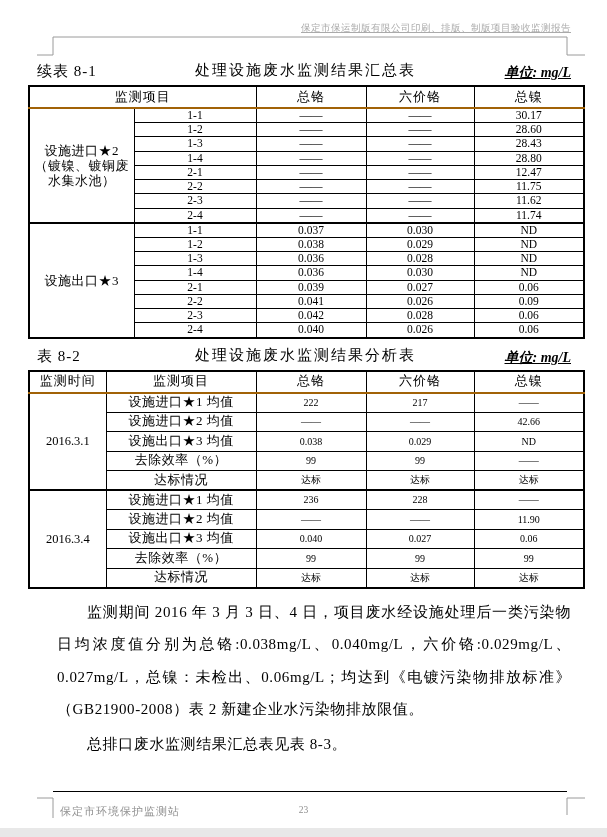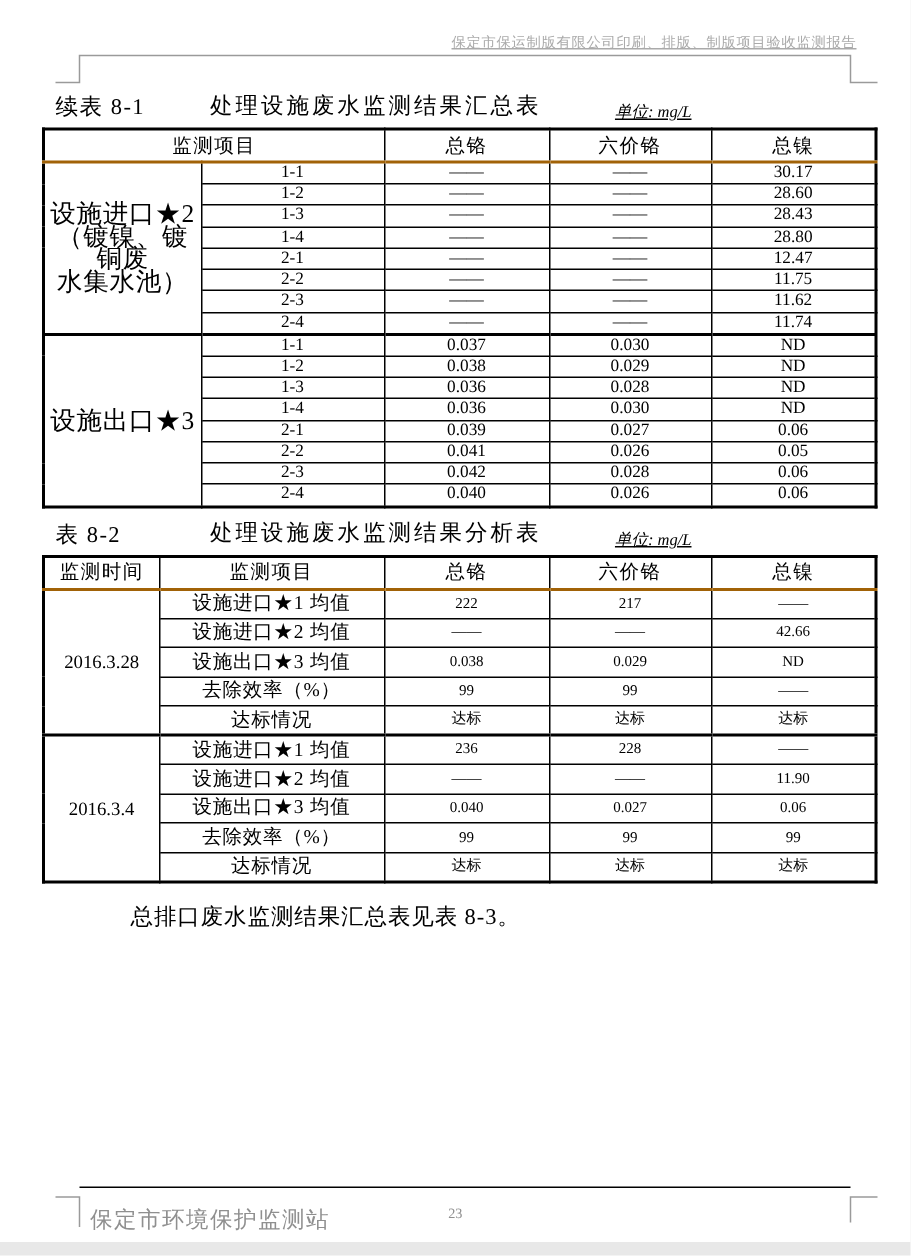--- a/index.html
+++ b/index.html
@@ -17,58 +17,58 @@
   .marks-svg { position:absolute; left:0; top:0; pointer-events:none; }
 
   .doc-header {
     position:absolute; top:22px; right:36px;
     font-size:9.5px; color:#aaaaaa;
     text-decoration:underline;
     letter-spacing:0.5px;
     white-space:nowrap;
   }
 
-  .content { position:absolute; left:28px; top:60px; width:445px; }
+  .content { position:absolute; left:28px; top:60px; width:555px; }
 
   .caption { position:relative; height:25px; font-size:15px; }
   .caption .cap-label { position:absolute; left:9px; top:2px; letter-spacing:1px; white-space:nowrap; }
   .caption .cap-title { position:absolute; left:0; right:0; top:1px; text-align:center; letter-spacing:2px; }
-  .caption .cap-unit  { position:absolute; right:12px; bottom:3px; font-size:11px;
-                        font-style:italic; font-weight:normal; text-decoration:underline; }
+  .caption .cap-unit  { position:absolute; right:12px; bottom:3px; font-size:14px;
+                        font-style:italic; font-weight:bold; text-decoration:underline; }
 
   table { border-collapse:collapse; width:555px; table-layout:fixed; }
   table, td { border:1px solid #000; }
   table { border-width:2px; }
   td { text-align:center; vertical-align:middle; padding:0; overflow:hidden; line-height:1.15; }
 
   .hdr-row td { height:20px; font-size:13px; border-bottom:2px solid #a16207; letter-spacing:1px; }
 
   .t1 tr.data-row { height:14px; }
   .t1 .id-cell, .t1 .val-cell { font-size:11.5px; }
   .t1 .group-label-cell {
-    font-size:17px; line-height:15px; white-space:pre-line; letter-spacing:0.5px;
+    font-size:13px; line-height:15px; white-space:pre-line; letter-spacing:0.5px;
   }
   tr.group-sep td { border-top:2px solid #000; }
 
   .t2 tr.data-row { height:19.5px; }
   .t2 .time-cell { font-size:12.5px; }
   .t2 .item-cell { font-size:13px; letter-spacing:0.5px; }
   .t2 .val-cell  { font-size:10px; }
 
   .tbl2-caption { margin-top:6px; }
 
   .body-text { margin:7px 0 0 29px; width:514px; }
   .body-text p {
     margin:0; font-size:15px; line-height:32.5px;
     text-align:justify; text-indent:2em; letter-spacing:0.6px;
   }
-  .body-text p + p { margin-top:12px; }
+  .body-text p + p { margin-top:2px; }
 
   .footer-rule { position:absolute; left:53px; width:514px; top:791px; border-top:1.5px solid #000; }
-  .footer-org  { position:absolute; left:60px; top:804px; font-size:15px; color:#8f8f8f; letter-spacing:1px; }
+  .footer-org  { position:absolute; left:60px; top:804px; font-size:11px; color:#8f8f8f; letter-spacing:1px; }
   .footer-page { position:absolute; left:0; right:0; top:805px; text-align:center; font-size:9.5px; color:#8f8f8f; }
 </style>
 </head>
 <body>
 
 <div class="page">
 
   <svg class="marks-svg" width="607" height="828">
     <polyline points="37,55 53,55 53,37 567,37 567,55 585,55" fill="none" stroke="#9a9a9a" stroke-width="1"></polyline>
     <polyline points="37,798 53,798 53,818" fill="none" stroke="#9a9a9a" stroke-width="1"></polyline>
@@ -179,21 +179,21 @@
           <tr class="data-row">
             <td class="id-cell">2-1</td>
             <td class="val-cell">0.039</td>
             <td class="val-cell">0.027</td>
             <td class="val-cell">0.06</td>
           </tr>
           <tr class="data-row">
             <td class="id-cell">2-2</td>
             <td class="val-cell">0.041</td>
             <td class="val-cell">0.026</td>
-            <td class="val-cell">0.05</td>
+            <td class="val-cell">0.09</td>
           </tr>
           <tr class="data-row">
             <td class="id-cell">2-3</td>
             <td class="val-cell">0.042</td>
             <td class="val-cell">0.028</td>
             <td class="val-cell">0.06</td>
           </tr>
           <tr class="data-row">
             <td class="id-cell">2-4</td>
             <td class="val-cell">0.040</td>
@@ -219,21 +219,21 @@
         </colgroup>
       <tbody>
         <tr class="hdr-row">
           <td>监测时间</td>
           <td>监测项目</td>
           <td>总铬</td>
           <td>六价铬</td>
           <td>总镍</td>
         </tr>
       <tr class="data-row">
-            <td rowspan="5" class="time-cell">2016.3.28</td>
+            <td rowspan="5" class="time-cell">2016.3.1</td>
             <td class="item-cell">设施进口★1 均值</td>
             <td class="val-cell">222</td>
             <td class="val-cell">217</td>
             <td class="val-cell">——</td>
           </tr>
           <tr class="data-row">
             <td class="item-cell">设施进口★2 均值</td>
             <td class="val-cell">——</td>
             <td class="val-cell">——</td>
             <td class="val-cell">42.66</td>
@@ -284,20 +284,21 @@
           <tr class="data-row">
             <td class="item-cell">达标情况</td>
             <td class="val-cell">达标</td>
             <td class="val-cell">达标</td>
             <td class="val-cell">达标</td>
           </tr>
         </tbody>
     </table>
 
     <div class="body-text">
+      <p>监测期间 2016 年 3 月 3 日、4 日，项目废水经设施处理后一类污染物日均浓度值分别为总铬:0.038mg/L、0.040mg/L，六价铬:0.029mg/L、0.027mg/L，总镍：未检出、0.06mg/L；均达到《电镀污染物排放标准》（GB21900-2008）表 2 新建企业水污染物排放限值。</p>
       <p>总排口废水监测结果汇总表见表 8-3。</p>
     </div>
 
   </div>
 
   <div class="footer-rule"></div>
   <div class="footer-org">保定市环境保护监测站</div>
   <div class="footer-page">23</div>
 
 </div>

